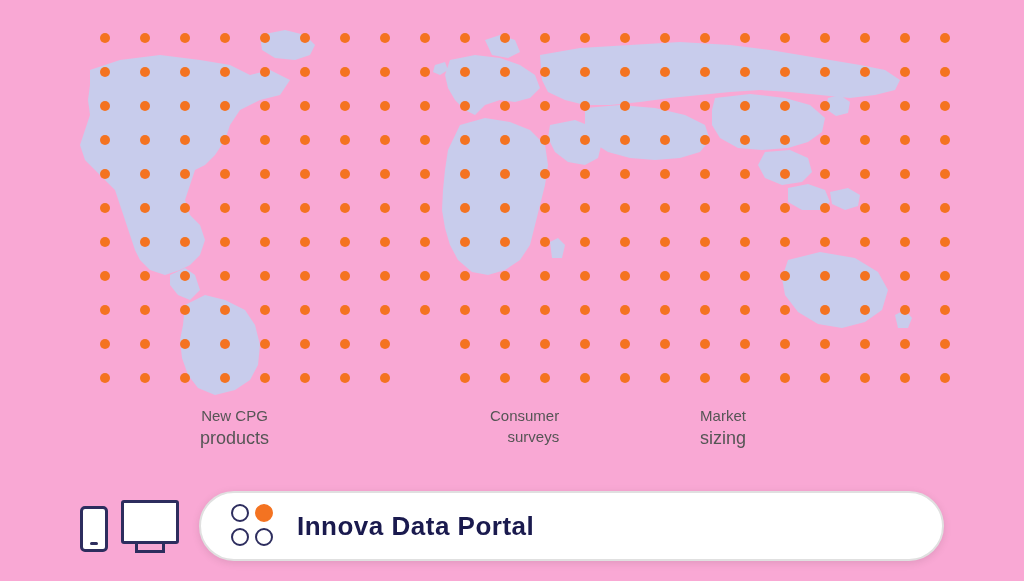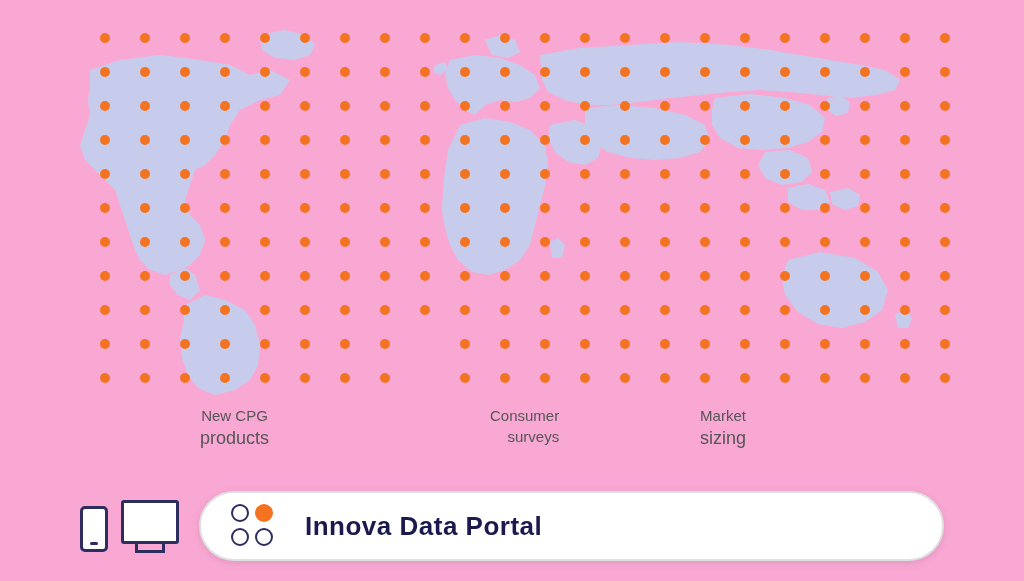--- a/index.html
+++ b/index.html
@@ -89,21 +89,21 @@
     }
 
     .portal-pill {
       flex: 1;
       height: 70px;
       background: white;
       border: 2px solid #e0e0e0;
       border-radius: 40px;
       display: flex;
       align-items: center;
-      gap: 30px;
+      gap: 22px;
       padding: 0 30px;
       box-shadow: 0 2px 8px rgba(0,0,0,0.1);
     }
 
     .portal-icon-grid {
       display: grid;
       grid-template-columns: 1fr 1fr;
       gap: 4px;
       width: 44px;
       height: 44px;

